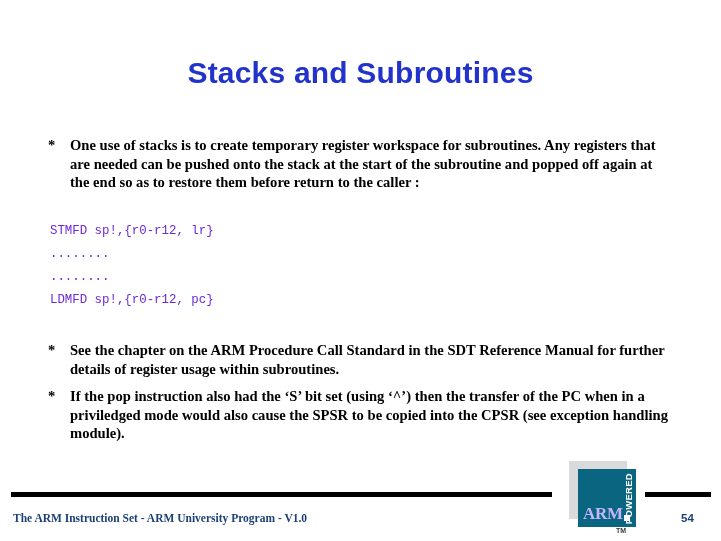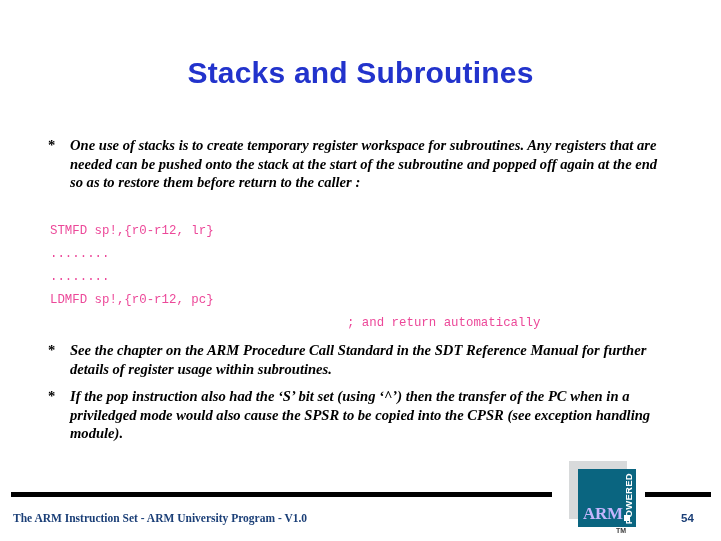--- a/index.html
+++ b/index.html
@@ -52,36 +52,35 @@
   }
   .bullet .marker {
     width: 22px;
     flex: 0 0 22px;
     text-align: left;
     font-size: 14.6px;
     line-height: 18.6px;
   }
   .bullet .btext {
     flex: 1 1 auto;
-    font-style: italic;
   }
 
   #bullet-1 { left: 48px; top: 136px; width: 616px; }
   #bullet-2 { left: 48px; top: 341px; width: 636px; }
   #bullet-3 { left: 48px; top: 387px; width: 632px; }
 
   
   #code-block {
     position: absolute;
     left: 50px;
     top: 223px;
     width: 620px;
     font-family: "Liberation Mono", "DejaVu Sans Mono", monospace;
     font-size: 12.4px;
-    color: #ec4899;
+    color: #6d28d9;
   }
   .code-line {
     position: relative;
     height: 23px;
     line-height: 16px;
     white-space: pre;
   }
   .code-instr {
     position: absolute;
     left: 0;
@@ -217,24 +216,20 @@
     <div class="code-line">
       <span class="code-instr">........</span>
     </div>
     <div class="code-line">
       <span class="code-instr">........</span>
       <span class="code-comment"></span>
     </div>
     <div class="code-line">
       <span class="code-instr">LDMFD sp!,{r0-r12, pc}</span>
     </div>
-    <div class="code-line">
-      <span class="code-instr"></span>
-      <span class="code-comment">; and return automatically</span>
-    </div>
   </div>
 
   <div class="bullet" id="bullet-2">
     <span class="marker">*</span>
     <span class="btext">See the chapter on the ARM Procedure Call Standard in the SDT Reference Manual for further details of register usage within subroutines.</span>
   </div>
 
   <div class="bullet" id="bullet-3">
     <span class="marker">*</span>
     <span class="btext">If the pop instruction also had the ‘S’ bit set (using ‘^’) then the transfer of the PC when in a priviledged mode would also cause the SPSR to be copied into the CPSR (see exception handling module).</span>

